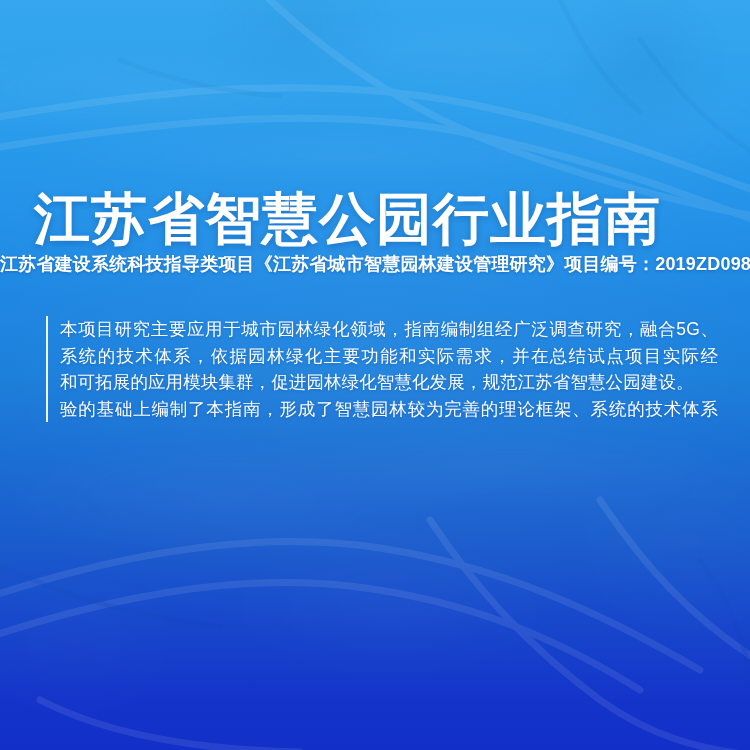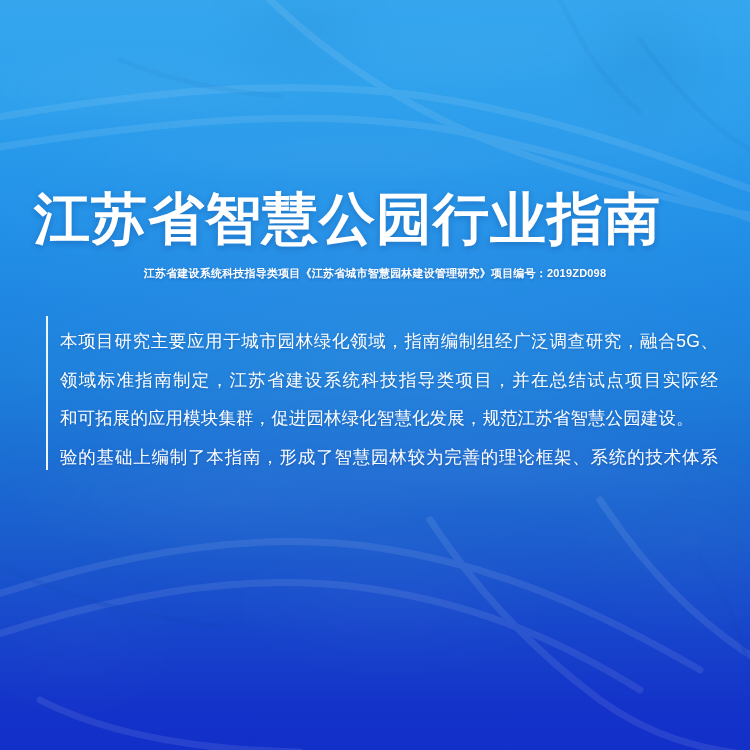--- a/index.html
+++ b/index.html
@@ -91,28 +91,27 @@
     white-space: nowrap;
     text-shadow: 0 2px 6px rgba(8,46,120,.30);
   }
 
   .subtitle {
     position: absolute;
     left: 0;
     right: 0;
     top: 254px;
     text-align: center;
-    font-size: 11px;
+    font-size: 18px;
     line-height: 20px;
     font-weight: 700;
     color: #ffffff;
     letter-spacing: .2px;
     white-space: nowrap;
     text-shadow: 0 1px 3px rgba(8,46,120,.35);
-    margin-top: 9px;
   }
 
   .body-block {
     position: absolute;
     left: 46px;
     top: 316px;
     width: 672px;
     border-left: 2px solid rgba(255,255,255,.92);
     padding-left: 12px;
     box-sizing: border-box;
@@ -123,21 +122,20 @@
     color: #ffffff;
     font-weight: 400;
     white-space: nowrap;
     letter-spacing: .1px;
     text-shadow: 0 1px 3px rgba(8,46,120,.28);
   }
   .body-line.justify {
     white-space: normal;
     text-align: justify;
     text-align-last: justify;
-    margin-top: 12px;
   }
   .body-line.last {
     text-align-last: left;
   }
 </style>
 </head>
 <body>
 
 <div id="poster">
 
@@ -169,19 +167,19 @@
   <div class="vignette"></div>
 
   <div class="content">
 
     <div class="title">江苏省智慧公园行业指南</div>
 
     <div class="subtitle">江苏省建设系统科技指导类项目《江苏省城市智慧园林建设管理研究》项目编号：2019ZD098</div>
 
     <div class="body-block">
       <div class="body-line justify">本项目研究主要应用于城市园林绿化领域，指南编制组经广泛调查研究，融合5G、</div>
-      <div class="body-line justify">领域标准指南制定，江苏省建设系统科技指导类项目，并在总结试点项目实际经</div>
+      <div class="body-line justify">系统的技术体系，依据园林绿化主要功能和实际需求，并在总结试点项目实际经</div>
       <div class="body-line justify last">和可拓展的应用模块集群，促进园林绿化智慧化发展，规范江苏省智慧公园建设。</div>
       <div class="body-line justify">验的基础上编制了本指南，形成了智慧园林较为完善的理论框架、系统的技术体系</div>
     </div>
 
   </div>
 </div>
 
 </body></html>

